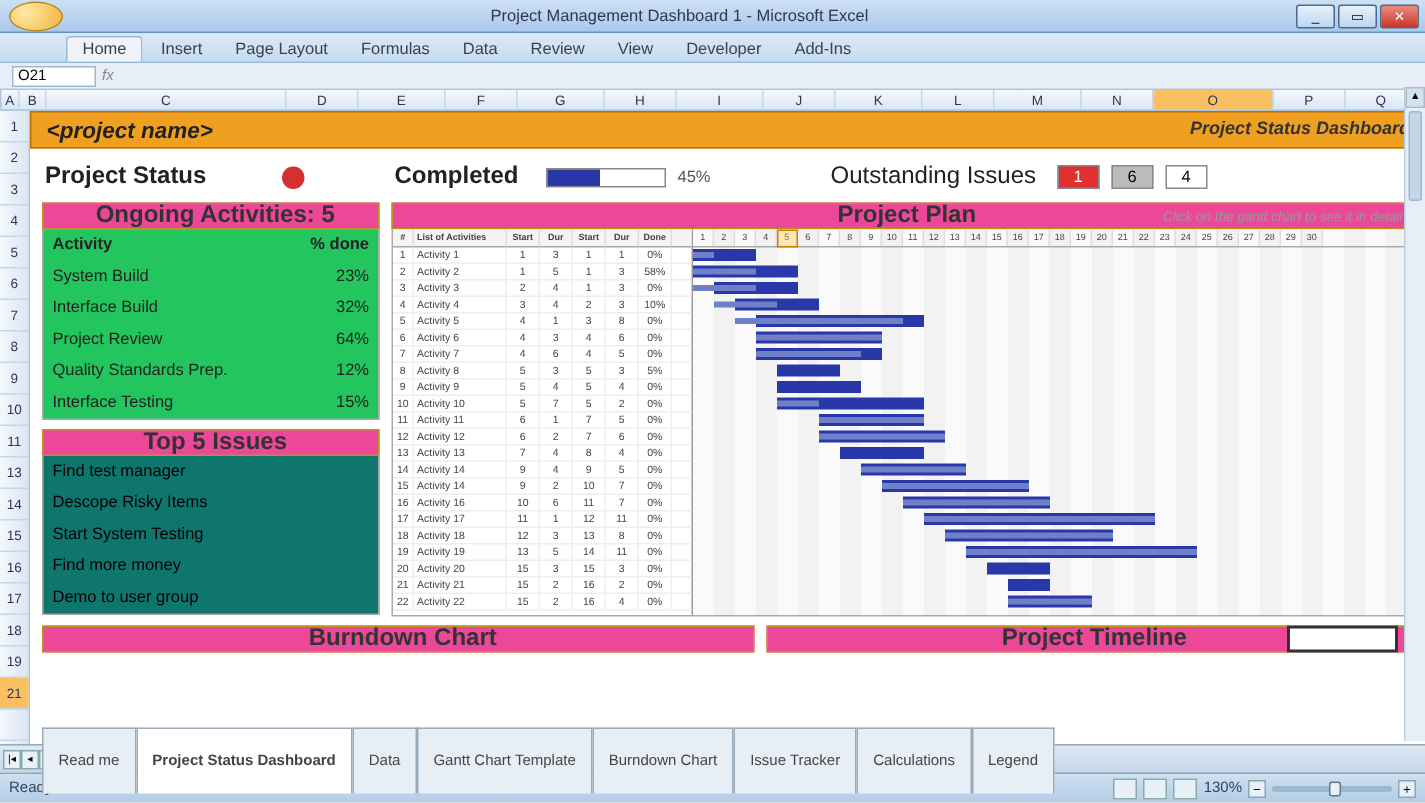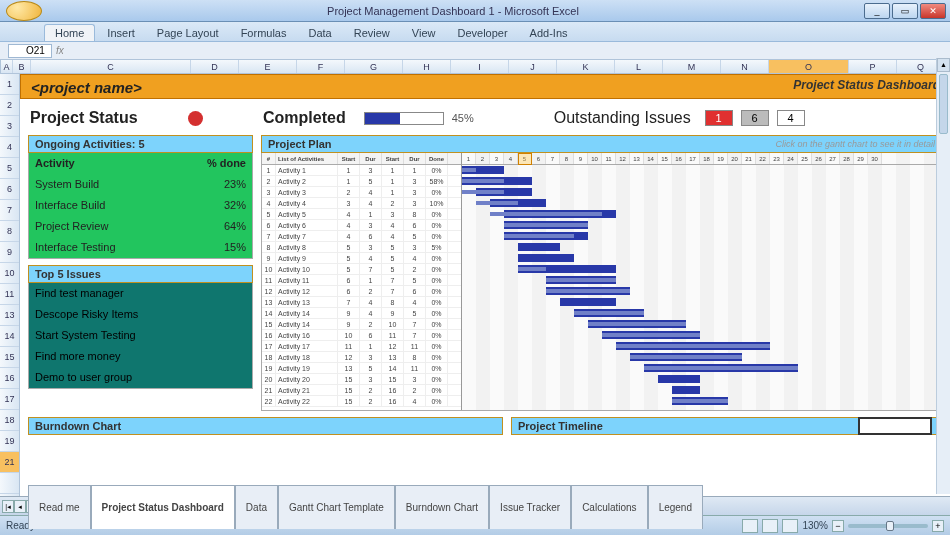--- a/index.html
+++ b/index.html
@@ -13,21 +13,21 @@
 .win-btn { width: 26px; height: 16px; border: 1px solid #4b6c8e; background: linear-gradient(#e8f1fb,#bcd6f0); font-size: 9px; text-align: center; line-height: 14px; border-radius: 2px; }
 .win-btn.close { background: linear-gradient(#f08a80,#c8362a); color: #fff; }
 
 
 .ribbon { height: 20px; background: linear-gradient(#dbe9f7,#c7dbf0); display: flex; align-items: flex-end; padding-left: 44px; gap: 2px; border-bottom: 1px solid #9abadb; text-align: right; }
 .ribbon .tab { padding: 2px 10px; font-size: 11px; color: #345; }
 .ribbon .tab.active { background: #f0f3f7; border: 1px solid #9abadb; border-bottom: none; border-radius: 3px 3px 0 0; }
 
 
 .fx-row { height: 18px; background: #e7eef7; display: flex; align-items: center; border-bottom: 1px solid #b0c4da; padding-left: 8px; gap: 4px; }
-.namebox { width: 44px; height: 14px; background: #fff; border: 1px solid #9fb8d3; font-size: 10px; padding-left: 17px; line-height: 12px; }
+.namebox { width: 56px; height: 14px; background: #fff; border: 1px solid #9fb8d3; font-size: 10px; padding-left: 3px; line-height: 12px; }
 .fx-lbl { color: #888; font-style: italic; font-size: 10px; }
 
 
 .colhdr-row { height: 14px; background: linear-gradient(#f4f8fc,#d9e6f3); display: flex; border-bottom: 1px solid #b0c4da; }
 .rowhdr-corner { width: 20px; border-right: 1px solid #b0c4da; }
 .colhdr { border-right: 1px solid #c6d6e8; text-align: center; font-size: 9px; color: #335; line-height: 14px; }
 .colhdr.sel { background: #f8c060; }
 
 
 .sheet { position: relative; height: 422px; display: flex; background: #fff; }
@@ -50,21 +50,21 @@
 .prog .fill { height: 100%; background: #2838a8; }
 .prog-txt { margin-left: 8px; font-size: 11px; color: #555; }
 .out-lbl { font-size: 16px; font-weight: normal; color: #222; margin-left: 80px; }
 .issue-boxes { display: flex; gap: 8px; margin-left: 14px; }
 .issue-box { width: 28px; height: 16px; border: 1px solid #888; text-align: center; font-size: 11px; line-height: 14px; background: #fff; }
 .issue-box.red { background: #e03030; color: #fff; }
 .issue-box.gray { background: #bbb; }
 
 .two-col { display: flex; gap: 8px; padding: 0 8px; }
 .leftcol { width: 225px; }
-.section-hdr { background: #7dd3fc; border: 1px solid #c09020; height: 18px; line-height: 16px; padding-left: 6px; font-size: 11px; font-weight: bold; color: #333; }
+.section-hdr { background: #ec4899; border: 1px solid #c09020; height: 18px; line-height: 16px; padding-left: 6px; font-size: 16px; font-weight: bold; color: #333; text-align: center; }
 .act-tbl { border: 1px solid #aaa; border-top: none; background: #22c55e; margin-bottom: 6px; }
 .act-row { display: flex; justify-content: space-between; height: 21px; line-height: 21px; padding: 0 6px; font-size: 11px; color: #222; }
 .act-row.hdr { font-weight: bold; }
 .act-row .pct { text-align: right; }
 
 .issues-list { border: 1px solid #aaa; border-top: none; background: #0f766e; }
 .issue-row { height: 21px; line-height: 21px; padding-left: 6px; font-size: 11px; }
 
 .rightcol { flex: 1; }
 .plan-area { border: 1px solid #aaa; border-top: none; background: #fff; height: 258px; display: flex; font-size: 7px; color: #444; position: relative; }
@@ -224,20 +224,24 @@
                   <span>System Build</span>
                   <span class="pct">23%</span>
                 </div>
                 <div class="act-row">
                   <span>Interface Build</span>
                   <span class="pct">32%</span>
                 </div>
                 <div class="act-row">
                   <span>Project Review</span>
                   <span class="pct">64%</span>
+                </div>
+                <div class="act-row">
+                  <span>Quality Standards Prep.</span>
+                  <span class="pct">12%</span>
                 </div>
                 <div class="act-row">
                   <span>Interface Testing</span>
                   <span class="pct">15%</span>
                 </div>
               </div>
           </div>
           <div class="section-hdr">Top 5 Issues</div>
           <div class="issues-list" id="issues-rows">
               <div class="issue-row">Find test manager</div>

